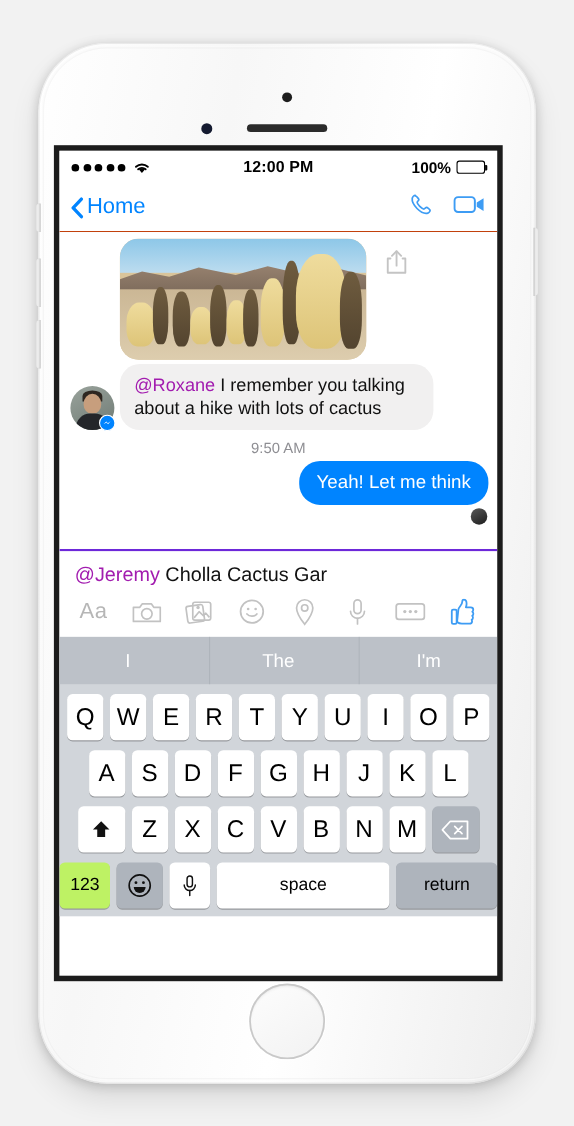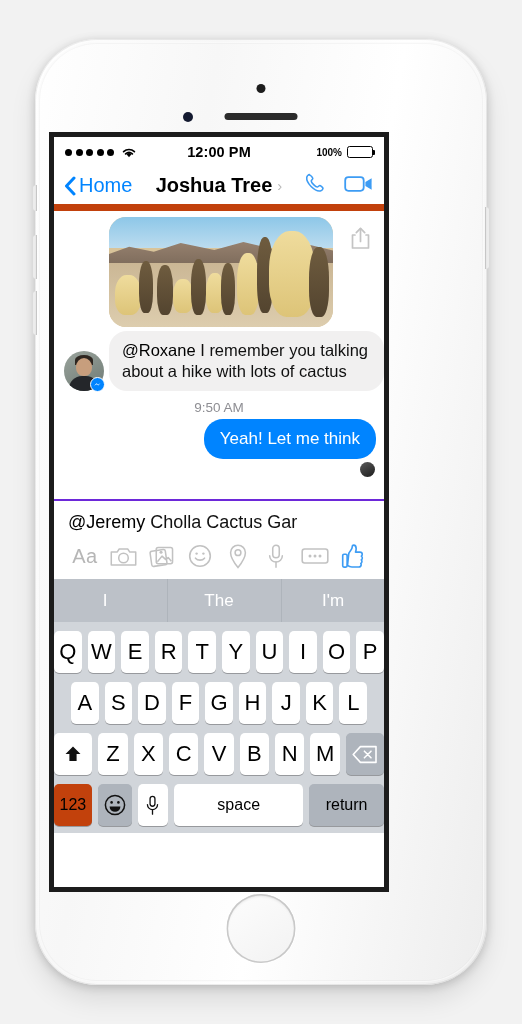--- a/index.html
+++ b/index.html
@@ -70,56 +70,56 @@
     background: linear-gradient(145deg,#fdfdfd,#f2f2f2);
     box-shadow: inset 0 0 0 1.6px #c9c9c9,
                 0 0 0 1px rgba(255,255,255,.9),
                 inset 0 2px 3px rgba(0,0,0,.12);
   }
 
   
   #screen {
     position: absolute;
     left: 19px; top: 98px;
-    width: 330px; height: 750px;
+    width: 398px; height: 750px;
     background: #fff;
     overflow: hidden;
     box-shadow: 0 0 0 5px #1c1c1c;
   }
 
   
   #status-bar {
     height: 30px; display: flex; align-items: center;
     padding: 0 11px; font-size: 14px; color: #000;
     background: #fff;
   }
   #signal-dots { display: flex; gap: 3.5px; align-items: center; }
   .dot { width: 7px; height: 7px; border-radius: 50%; background: #000; }
   #wifi-icon { margin-left: 7px; display: flex; align-items: flex-end; }
   #status-time {
     position: absolute; left: 0; right: 0; text-align: center;
     font-size: 14.5px; font-weight: bold; letter-spacing: .1px;
     pointer-events: none;
   }
   #status-right { margin-left: auto; display: flex; align-items: center; gap: 5px; z-index: 2; }
-  #battery-pct { font-size: 10px; font-weight: bold; }
+  #battery-pct { font-size: 14px; font-weight: bold; }
   #battery-icon {
     width: 26px; height: 12px; border: 1.4px solid #000; border-radius: 2.6px;
     padding: 1px; position: relative;
   }
   #battery-icon::after {
     content: ""; position: absolute; right: -3.4px; top: 3px;
     width: 2px; height: 5px; background: #000; border-radius: 0 1px 1px 0;
   }
   #battery-fill { width: 100%; height: 100%; background: #000; border-radius: 1px; }
 
   
   #nav-bar {
     height: 44px; display: flex; align-items: center;
-    padding: 0 10px; border-bottom: 7px solid #c2410c;
+    padding: 0 10px; border-bottom: 1px solid #c2410c;
     background: #fff; position: relative;
   }
   #back-button {
     display: flex; align-items: center; gap: 3px;
     color: #0084ff; font-size: 20px; cursor: pointer;
   }
   #nav-title-wrap {
     position: absolute; left: 0; right: 0;
     display: flex; align-items: center; justify-content: center; gap: 5px;
     pointer-events: none;
@@ -173,21 +173,21 @@
     position: absolute; right: -1px; bottom: -1px;
     width: 15px; height: 15px; border-radius: 50%;
     background: #0084ff; border: 1.6px solid #fff;
     display: flex; align-items: center; justify-content: center;
   }
   #message-bubble {
     margin-left: 5px; max-width: 285px;
     background: #f1f0f0; border-radius: 18px;
     padding: 9px 13px; font-size: 16.5px; line-height: 21px; color: #111;
   }
-  .mention { color: #000000; }
+  .mention { color: #a21caf; }
   #timestamp {
     text-align: center; color: #8e8e93; font-size: 13.5px;
     padding: 9px 0 4px;
   }
   #outgoing-row { display: flex; justify-content: flex-end; align-items: flex-end; padding: 0 8px; }
   #outgoing-bubble {
     background: #0084ff; color: #fff; border-radius: 19px;
     padding: 9px 16px; font-size: 17px; line-height: 22px; max-width: 270px;
   }
   #read-receipt {
@@ -224,21 +224,21 @@
     background: #fff; border-radius: 5px; height: 42px;
     display: flex; align-items: center; justify-content: center;
     font-size: 22px; color: #000; box-shadow: 0 1px 0 rgba(0,0,0,.28);
     cursor: pointer; user-select: none;
   }
   .k-letter { width: 33px; }
   .k-wide { width: 43px; background: #aeb4bc; }
   #row2 { padding: 0 17px; }
   #row3 { padding: 0 0; }
   .krow-bottom { display:flex; justify-content:center; gap:6px; margin-top: 9px; padding-bottom: 7px; }
-  #key-123 { width: 47px; background: #c2410c; font-size: 16px; }
+  #key-123 { width: 47px; background: #bef264; font-size: 16px; }
   #key-emoji { width: 42px; background: #aeb4bc; font-size: 19px; }
   #key-mic { width: 38px; background: #fff; }
   #key-space { width: 160px; background: #fff; font-size: 16px; }
   #key-return { width: 93px; background: #aeb4bc; font-size: 16px; }
 </style>
 </head>
 <body>
 
 <div id="phone-frame">
   <div id="phone-inner-bevel"></div>
@@ -274,24 +274,20 @@
         <span id="battery-icon"><span id="battery-fill"></span></span>
       </div>
     </div>
 
     <div id="nav-bar">
       <div id="back-button">
         <svg width="12" height="20" viewBox="0 0 12 20">
           <path d="M10 2 L2.5 10 L10 18" stroke="#0084ff" stroke-width="3" fill="none" stroke-linecap="round" stroke-linejoin="round"></path>
         </svg>
         <span>Home</span>
-      </div>
-      <div id="nav-title-wrap">
-        <span id="nav-title">Joshua Tree</span>
-        <span id="nav-chevron">›</span>
       </div>
       <div id="nav-actions">
         <span>
           <svg width="25" height="25" viewBox="0 0 24 24">
             <path d="M6.2 3.5c-1 0-2.4 1.3-2.6 2.6-.3 2.3 1.5 6 4.2 8.8 2.8 2.8 6.5 4.6 8.8 4.2 1.3-.2 2.6-1.6 2.6-2.6 0-.5-2.4-2.6-3.1-2.6-.6 0-1.7 1.5-2.3 1.5-.6 0-2.3-1-3.6-2.3-1.3-1.3-2.3-3-2.3-3.6 0-.6 1.5-1.7 1.5-2.3 0-.7-2.1-3.1-2.6-3.1z" fill="none" stroke="#3d9cf4" stroke-width="1.5" stroke-linejoin="round"></path>
           </svg>
         </span>
         <span>
           <svg width="30" height="22" viewBox="0 0 30 22">
             <rect x="1.2" y="4.2" width="18.5" height="13.6" rx="3.2" fill="none" stroke="#3d9cf4" stroke-width="1.8"></rect>

